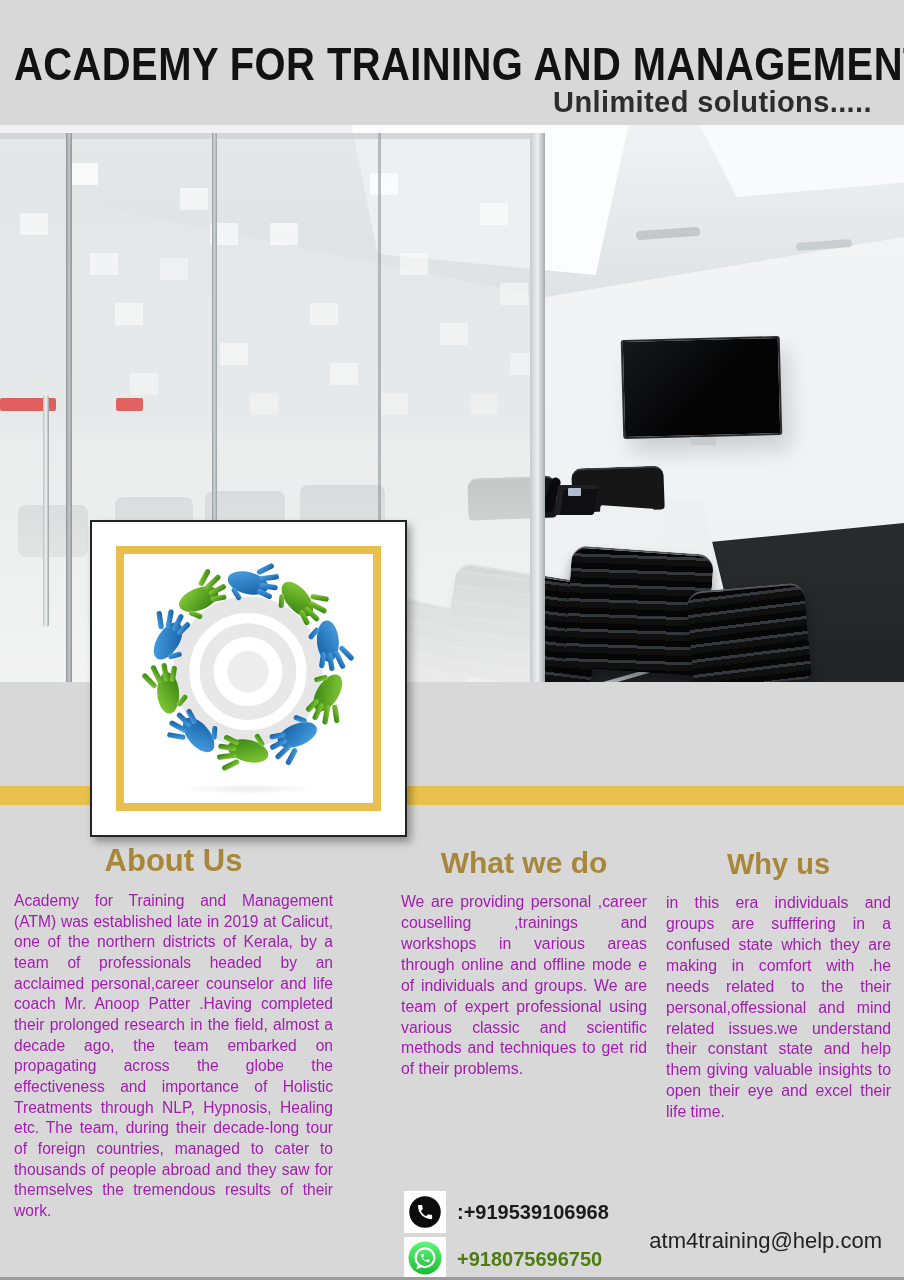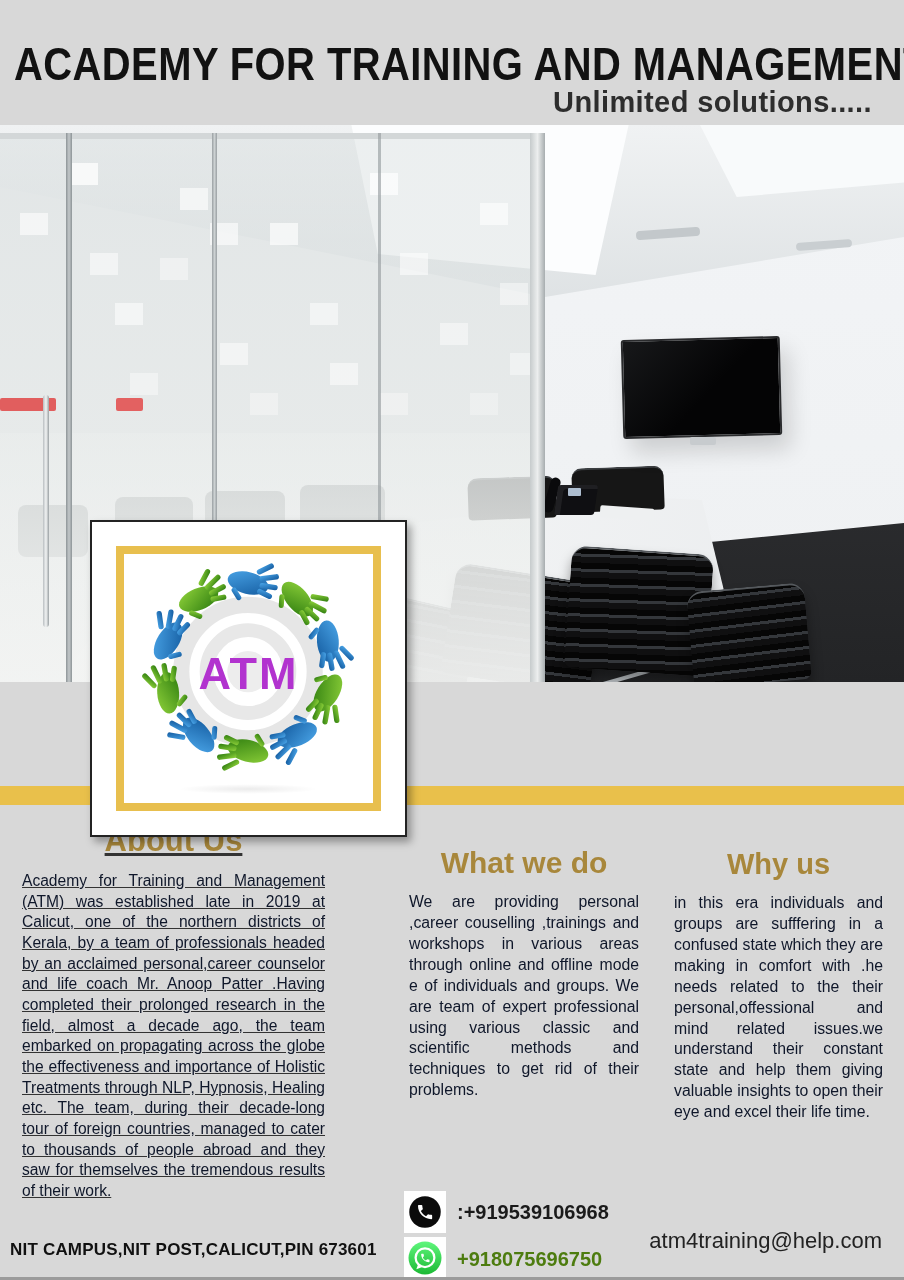--- a/index.html
+++ b/index.html
@@ -79,22 +79,22 @@
              color:#b233cf;letter-spacing:2px;}
   .logo-shadow{position:absolute;left:86px;top:262px;width:140px;height:10px;border-radius:50%;
                background:radial-gradient(ellipse at center,rgba(0,0,0,.08),rgba(0,0,0,0) 70%);}
 
   
   .gold-band{position:absolute;left:0;top:786px;width:904px;height:19px;background:#e9c04b;z-index:3;}
 
   
   .col{position:absolute;color:#333;}
   .col h2{margin:0 0 12px 0;text-align:center;color:#a8873b;font-weight:bold;}
-  .col p{margin:12px;text-align:justify;line-height:1.325;color:#0f172a;}
-  .col-about{left:10px;top:823px;width:327px;text-decoration:underline;}
+  .col p{margin:4px;text-align:justify;line-height:1.325;color:#a21caf;}
+  .col-about{left:10px;top:843px;width:327px;}
   .col-about h2{font-size:31px;}
   .col-about p{font-size:15.6px;}
   .col-what{left:397px;top:846px;width:254px;}
   .col-what h2{font-size:30px;}
   .col-what p{font-size:15.8px;}
   .col-why{left:662px;top:848px;width:233px;}
   .col-why h2{font-size:29px;}
   .col-why p{font-size:15.8px;}
 
   
@@ -185,40 +185,38 @@
       <use href="#hand" transform="rotate(36 100 100) translate(100 27)" fill="url(#gG)"></use>
       <use href="#hand" transform="rotate(72 100 100) translate(100 27)" fill="url(#gB)"></use>
       <use href="#hand" transform="rotate(108 100 100) translate(100 27)" fill="url(#gG)"></use>
       <use href="#hand" transform="rotate(144 100 100) translate(100 27)" fill="url(#gB)"></use>
       <use href="#hand" transform="rotate(180 100 100) translate(100 27)" fill="url(#gG)"></use>
       <use href="#hand" transform="rotate(216 100 100) translate(100 27)" fill="url(#gB)"></use>
       <use href="#hand" transform="rotate(252 100 100) translate(100 27)" fill="url(#gG)"></use>
       <use href="#hand" transform="rotate(288 100 100) translate(100 27)" fill="url(#gB)"></use>
       <use href="#hand" transform="rotate(324 100 100) translate(100 27)" fill="url(#gG)"></use>
     </svg>
-    <div class="logo-text">ATM</div>
     <div class="logo-shadow"></div>
   </div>
 
   <div class="gold-band"></div>
 
   <div class="col col-about">
     <h2>About Us</h2>
     <p>Academy for Training and Management (ATM) was established late in 2019 at Calicut, one of the northern districts of Kerala, by a team of professionals headed by an acclaimed personal,career counselor and life coach Mr. Anoop Patter .Having completed their prolonged research in the field, almost a decade ago, the team embarked on propagating across the globe the effectiveness and importance of Holistic Treatments through NLP, Hypnosis, Healing etc. The team, during their decade-long tour of foreign countries, managed to cater to thousands of people abroad and they saw for themselves the tremendous results of their work.</p>
   </div>
   <div class="col col-why">
     <h2>Why us</h2>
     <p>in this era individuals and groups are sufffering in a confused state which they are making in comfort with .he needs related to the their personal,offessional and mind related issues.we understand their constant state and help them giving valuable insights to open their eye  and excel their life time.</p>
   </div>
   <div class="col col-what">
     <h2>What we do</h2>
     <p>We are providing personal ,career couselling ,trainings and workshops in various areas through online and offline mode e of individuals and groups. We are team of expert professional using various classic and scientific methods and techniques  to get rid of their problems.</p>
   </div>
 
-  <div class="address">NIT CAMPUS,NIT POST,CALICUT,PIN 673601</div>
 
   <div class="icon-tile tile-phone">
     <svg width="36" height="36" viewBox="0 0 48 48">
       <circle cx="24" cy="24" r="21" fill="#0b0b0b"></circle>
       <g transform="translate(11.5,11.5) scale(1.05)" fill="#ffffff">
         <path d="M6.62 10.79c1.44 2.83 3.76 5.14 6.59 6.59l2.2-2.2c.27-.27.67-.36 1.02-.24 1.12.37 2.33.57 3.57.57.55 0 1 .45 1 1V20c0 .55-.45 1-1 1-9.39 0-17-7.61-17-17 0-.55.45-1 1-1h3.5c.55 0 1 .45 1 1 0 1.25.2 2.45.57 3.57.11.35.03.74-.25 1.02l-2.2 2.2z"></path>
       </g>
     </svg>
   </div>
   <div class="phone1">:+919539106968</div>

